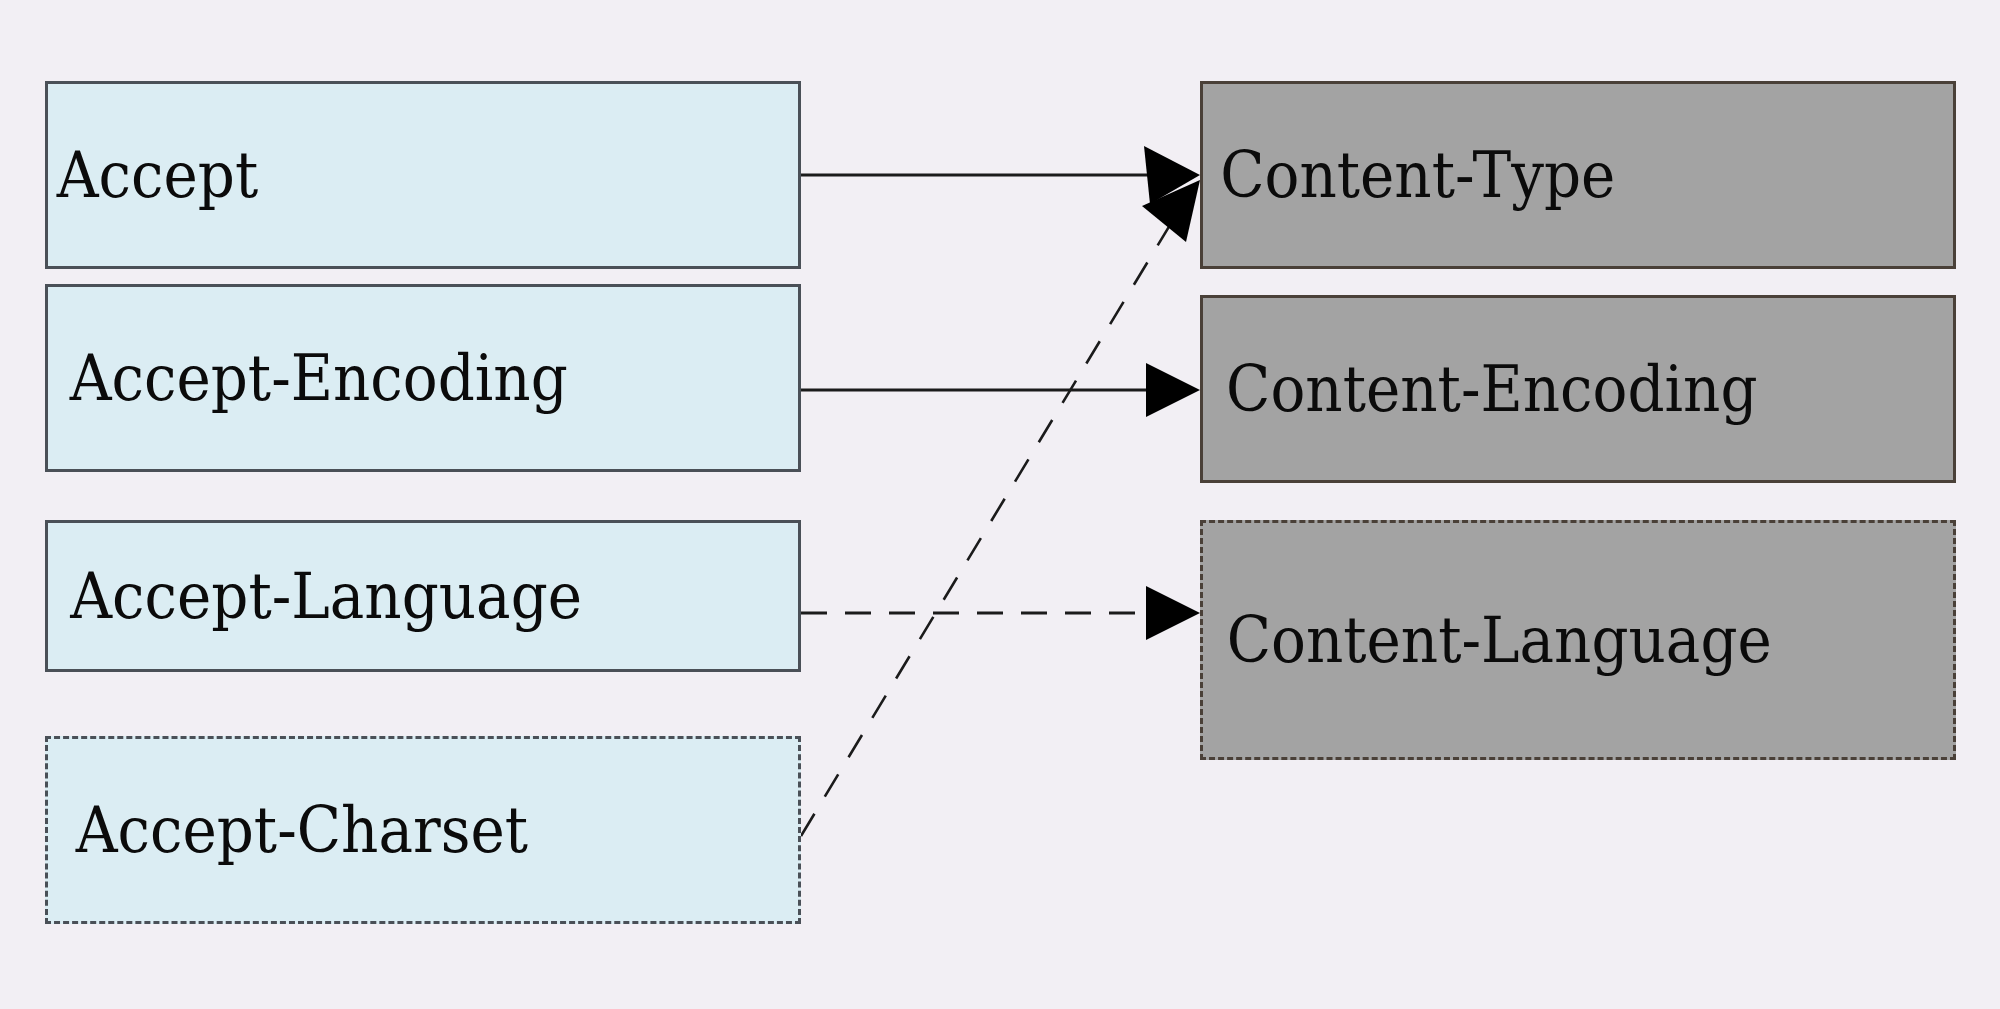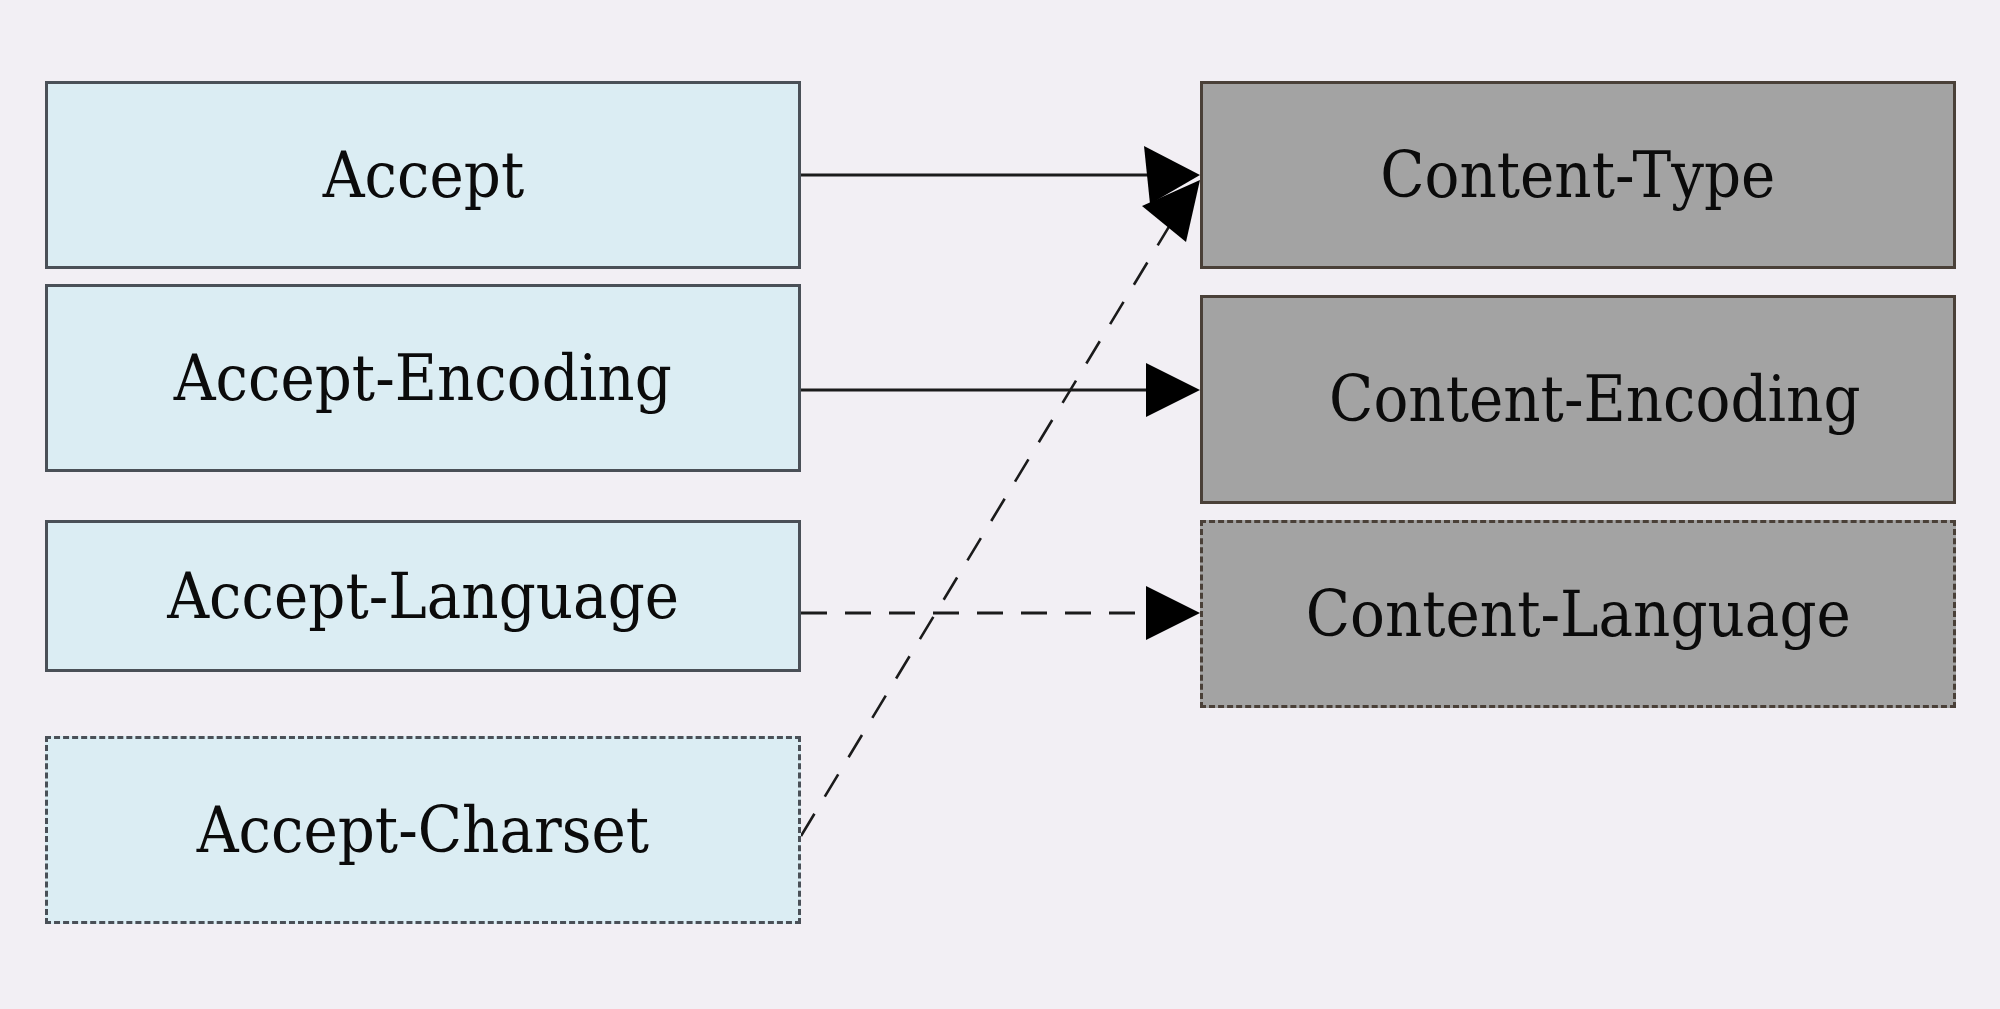--- a/index.html
+++ b/index.html
@@ -14,21 +14,21 @@
     height: 1009px;
     background: #f2eff4;
     overflow: hidden;
     font-family: "DejaVu Serif", "Liberation Serif", serif;
   }
   .node {
     position: absolute;
     box-sizing: border-box;
     display: flex;
     align-items: center;
-    justify-content: center;
+    justify-content: flex-start;
     border: 3px solid #3a3f44;
     font-family: "DejaVu Serif", "Liberation Serif", serif;
     font-size: 63px;
     line-height: 1;
     color: #0b0b0b;
     letter-spacing: 0px;
     white-space: nowrap;
     -webkit-font-smoothing: antialiased;
   }
   .node.request {
@@ -107,29 +107,29 @@
   </div>
 
   <div class="node request" style="left:45px; top:284px; width:756px; height:188px;">
     <span class="label">Accept-Encoding</span>
   </div>
 
   <div class="node request" style="left:45px; top:520px; width:756px; height:152px;">
     <span class="label">Accept-Language</span>
   </div>
 
-  <div class="node request dashed" style="left:45px; top:736px; width:756px; height:188px;">
+  <div class="node request dashed" style="left:45px; top:736px; width:756px; height:188px;padding-left:8px;">
     <span class="label">Accept-Charset</span>
   </div>
 
   <div class="node response" style="left:1200px; top:81px; width:756px; height:188px;">
     <span class="label">Content-Type</span>
   </div>
 
-  <div class="node response" style="left:1200px; top:295px; width:756px; height:209px;padding-left:34px;">
+  <div class="node response" style="left:1200px; top:295px; width:756px; height:188px;">
     <span class="label">Content-Encoding</span>
   </div>
 
-  <div class="node response dashed" style="left:1200px; top:520px; width:756px; height:188px;">
+  <div class="node response dashed" style="left:1200px; top:520px; width:756px; height:240px;">
     <span class="label">Content-Language</span>
   </div>
 
 </div>
 
 </body></html>

